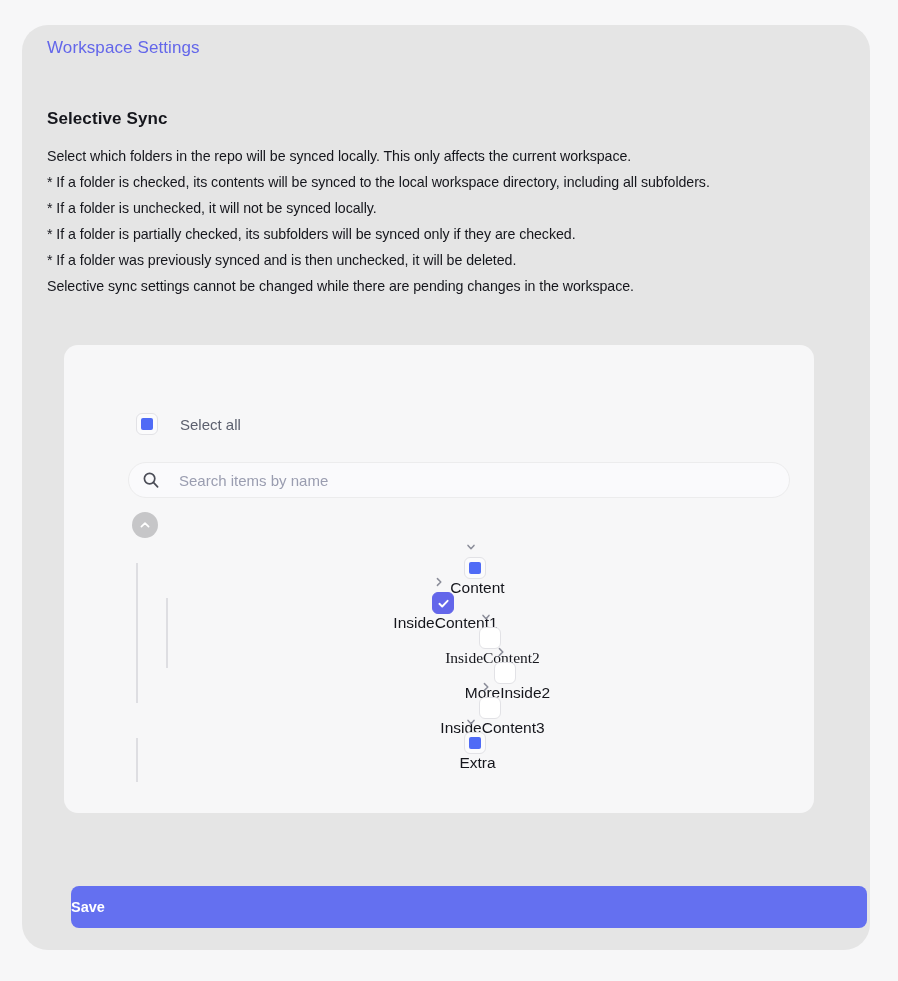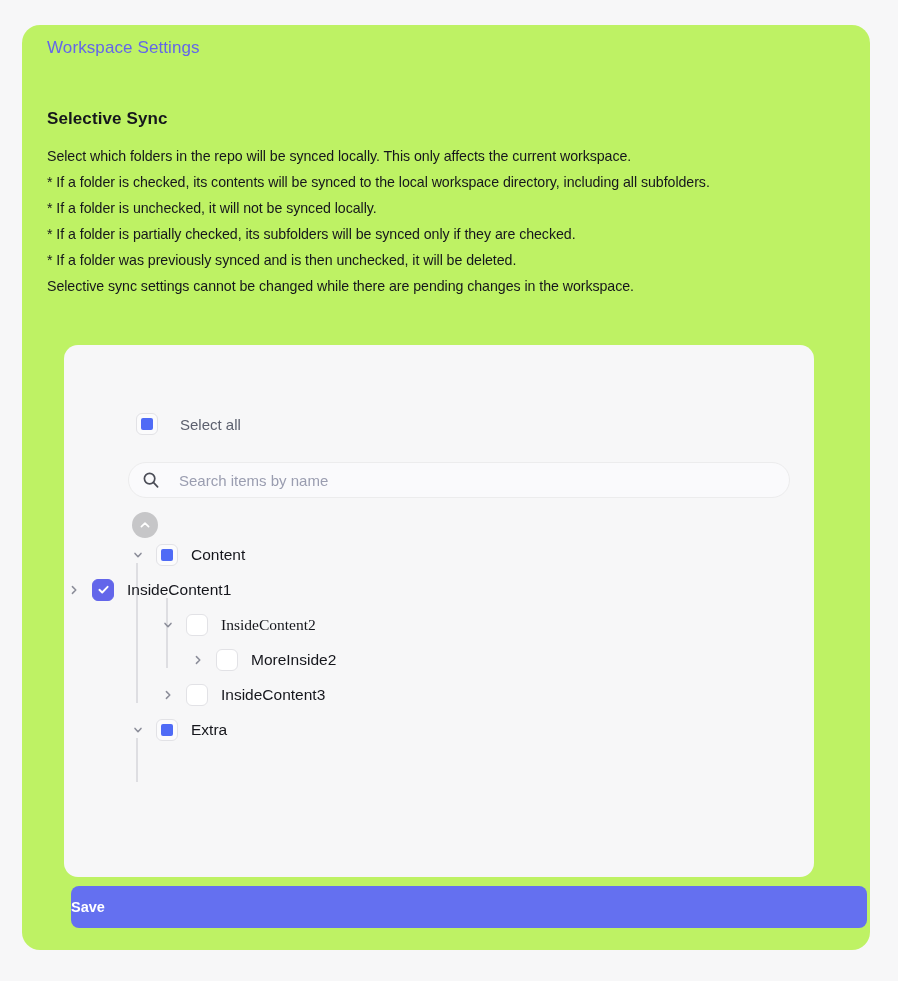--- a/index.html
+++ b/index.html
@@ -14,22 +14,22 @@
     overflow: hidden;
   }
 
   
   .settings-card {
     position: absolute;
     left: 22px;
     top: 25px;
     width: 848px;
     height: 925px;
-    background: #bef264;
-    border-radius: 18px;
+    background: #e5e5e5;
+    border-radius: 26px;
     box-sizing: border-box;
   }
 
   .card-title {
     position: absolute;
     left: 25px;
     top: 13px;
     font-size: 17px;
     color: #6366ea;
     letter-spacing: 0.1px;
@@ -58,21 +58,21 @@
     white-space: nowrap;
     letter-spacing: -0.05px;
   }
 
   
   .tree-panel {
     position: absolute;
     left: 42px;
     top: 320px;
     width: 750px;
-    height: 532px;
+    height: 468px;
     background: #f7f7f8;
     border-radius: 14px;
   }
 
   
   .select-all-row {
     position: absolute;
     left: 72px;
     top: 68px;
     display: flex;
@@ -170,20 +170,21 @@
     position: absolute;
     left: 0;
     top: 192px;
     width: 750px;
   }
   .tree-row {
     position: relative;
     height: 35px;
     display: flex;
     align-items: center;
+    flex-direction: column;
   }
   .twisty {
     width: 20px;
     height: 20px;
     flex: 0 0 auto;
     display: flex;
     align-items: center;
     justify-content: center;
     cursor: pointer;
   }

